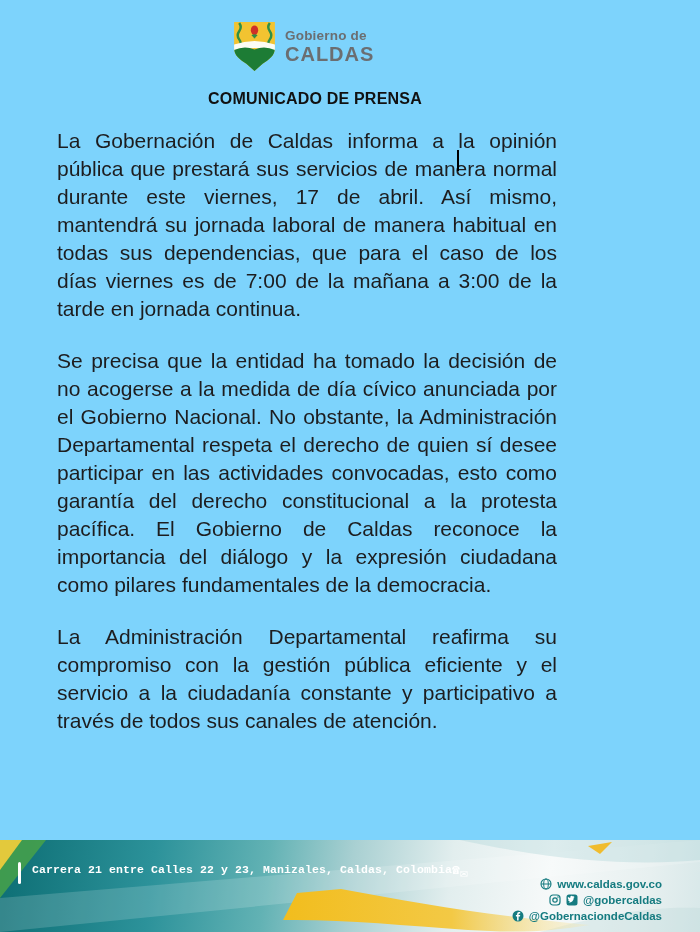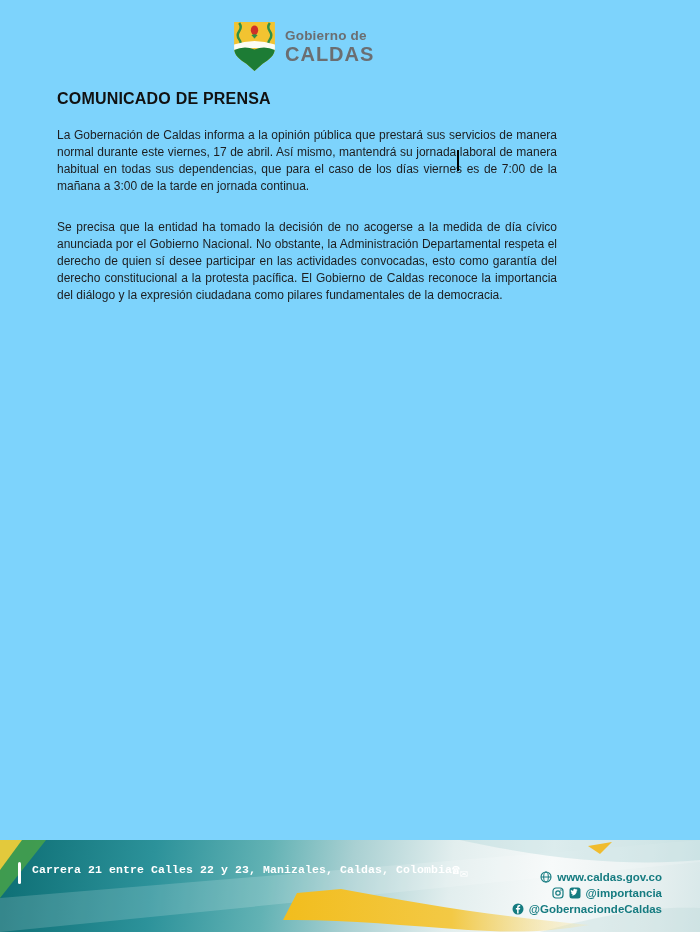--- a/index.html
+++ b/index.html
@@ -9,47 +9,47 @@
     background:#7dd3fc;overflow:hidden;
   }
   
   .logo{position:absolute;top:21px;left:233px;display:flex;align-items:center;gap:9px;}
   .logo-shield{width:43px;height:51px;display:block;}
   .logo-text{display:flex;flex-direction:column;line-height:1;}
   .logo-gob{font-size:13.5px;font-weight:700;color:#6b6e71;letter-spacing:.2px;margin-bottom:2px;}
   .logo-caldas{font-size:20px;font-weight:800;color:#6b6e71;letter-spacing:1px;}
   
   .doc-title{
-    position:absolute;top:90px;left:57px;width:516px;
+    position:absolute;top:90px;left:57px;width:516px;text-align:center;
     font-size:16px;font-weight:700;color:#111;letter-spacing:.2px;
   }
   .doc-content{position:absolute;top:127px;left:57px;width:516px;}
   .doc-content p{
-    margin:0 16px 10px 0;font-size:12px;line-height:17px;color:#1d1d1f;
+    margin:0 16px 10px 0;font-size:21px;line-height:28px;color:#1d1d1f;
     text-align:justify;
   }
   .doc-content p + p{margin-top:24px;}
   .text-caret{position:absolute;left:457px;top:150px;width:1.5px;height:21px;background:#000;}
   
   .footer{
     position:absolute;left:0;bottom:0;width:700px;height:92px;
     background:linear-gradient(97deg,#0d6e74 0%,#2c929a 22%,#62b2b4 38%,#a9d0d2 50%,#e2eeee 64%,#f6f9f9 78%,#e7f0f0 92%,#d8e8e9 100%);
   }
   .footer-art{position:absolute;inset:0;width:700px;height:92px;display:block;}
   .footer-left{
     position:absolute;left:18px;top:22px;display:flex;gap:11px;color:#ffffff;
   }
   .footer-vbar{width:3px;background:#ffffff;border-radius:2px;}
   .footer-lines{display:flex;flex-direction:row;justify-content:space-between;padding:1px 0;font-family:Liberation Mono, monospace;}
   .f-addr{font-size:11.5px;font-weight:700;letter-spacing:.1px;margin-bottom:7px;}
   .f-line{font-size:12px;font-weight:700;letter-spacing:.2px;margin-bottom:6px;display:flex;align-items:center;gap:7px;}
   .f-line:last-child{margin-bottom:0;}
   .f-glyph{font-size:13px;line-height:1;}
   .footer-right{
-    position:absolute;right:38px;top:31px;text-align:right;color:#157b80;
+    position:absolute;right:38px;top:38px;text-align:right;color:#157b80;
   }
   .fr-line{font-size:11.5px;font-weight:700;margin-bottom:4px;display:flex;justify-content:flex-end;align-items:center;gap:5px;}
   .fr-line svg{display:block;}
 </style>
 </head>
 <body>
 
 <div class="page">
 
   <div class="logo">
@@ -74,20 +74,21 @@
       <span class="logo-gob">Gobierno de</span>
       <span class="logo-caldas">CALDAS</span>
     </div>
   </div>
 
   <div class="doc-title">COMUNICADO DE PRENSA</div>
 
   <div class="doc-content">
     <p>La Gobernación de Caldas informa a la opinión pública que prestará sus servicios de manera normal durante este viernes, 17 de abril. Así mismo, mantendrá su jornada laboral de manera habitual en todas sus dependencias, que para el caso de los días viernes es de 7:00 de la mañana a 3:00 de la tarde en jornada continua.</p>
     <p>Se precisa que la entidad ha tomado la decisión de no acogerse a la medida de día cívico anunciada por el Gobierno Nacional. No obstante, la Administración Departamental respeta el derecho de quien sí desee participar en las actividades convocadas, esto como garantía del derecho constitucional a la protesta pacífica. El Gobierno de Caldas reconoce la importancia del diálogo y la expresión ciudadana como pilares fundamentales de la democracia.</p>
+    <p>La Administración Departamental reafirma su compromiso con la gestión pública eficiente y el servicio a la ciudadanía constante y participativo a través de todos sus canales de atención.</p>
   </div>
 
   <div class="text-caret"></div>
 
   <div class="footer">
     <svg class="footer-art" viewBox="0 0 700 92" preserveAspectRatio="none" aria-hidden="true">
       <defs>
         <linearGradient id="rib" x1="0" y1="0" x2="1" y2="0">
           <stop offset="0" stop-color="#f2bd1d"></stop>
           <stop offset="0.55" stop-color="#f3c945"></stop>
@@ -133,21 +134,21 @@
       <div class="fr-line">
         <svg width="12" height="12" viewBox="0 0 12 12">
           <rect x="1" y="1" width="10" height="10" rx="3" fill="none" stroke="#157b80" stroke-width="1.2"></rect>
           <circle cx="6" cy="6" r="2.2" fill="none" stroke="#157b80" stroke-width="1.2"></circle>
           <circle cx="9" cy="3" r="0.8" fill="#157b80"></circle>
         </svg>
         <svg width="12" height="12" viewBox="0 0 12 12">
           <rect x="0.5" y="0.5" width="11" height="11" rx="2.5" fill="#157b80"></rect>
           <path d="M2.6,8.6 Q4.9,8.8 6.4,7.2 Q7.9,5.6 7.8,3.6 L8.8,2.9 L7.7,3.0 Q8.2,2.5 8.3,1.9 Q7.6,2.3 6.9,2.4 Q6.0,1.5 4.9,2.1 Q4.0,2.7 4.2,3.9 Q2.8,3.8 1.9,2.8 Q1.3,4.7 2.9,5.8 Q2.3,5.8 1.9,5.6 Q2.1,7.1 3.8,7.3 Q3.2,8.2 2.6,8.6 Z" fill="#ffffff"></path>
         </svg>
-        <span>@importancia</span>
+        <span>@gobercaldas</span>
       </div>
       <div class="fr-line">
         <svg width="12" height="12" viewBox="0 0 12 12">
           <circle cx="6" cy="6" r="5.5" fill="#157b80"></circle>
           <path d="M6.6,10.5 V6.6 H8 L8.2,5.1 H6.6 V4.2 Q6.6,3.5 7.4,3.5 H8.2 V2.1 Q7.6,2 7,2 Q5.1,2 5.1,4 V5.1 H3.9 V6.6 H5.1 V10.5 Z" fill="#ffffff"></path>
         </svg>
         <span>@GobernaciondeCaldas</span>
       </div>
     </div>
   </div>

